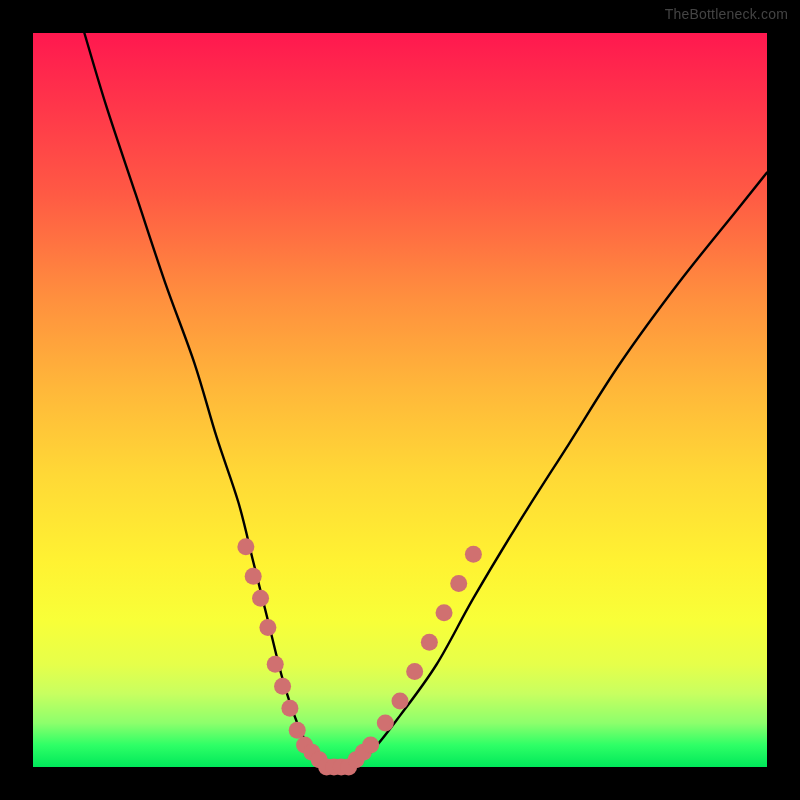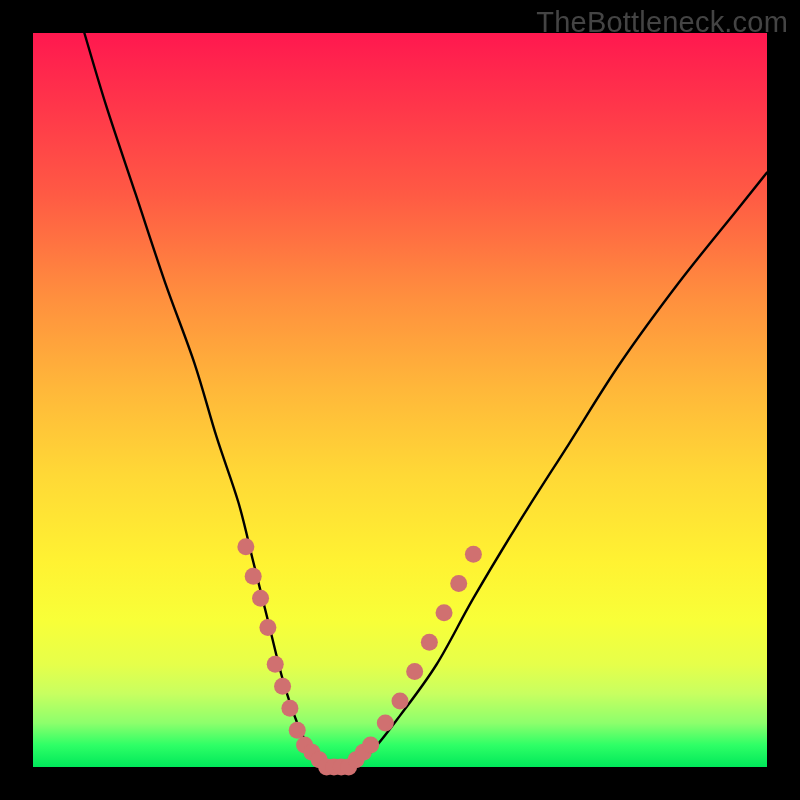--- a/index.html
+++ b/index.html
@@ -38,21 +38,21 @@
       #8dff6c 94%,
       #2fff66 97%,
       #00e85a 100%
     );
   }
   .watermark {
     position: absolute;
     top: 6px;
     right: 12px;
     color: #444;
-    font-size: 29px;
+    font-size: 14px;
     letter-spacing: 0.2px;
     font-weight: 500;
     user-select: none;
   }
   svg.curve {
     position: absolute;
     left: 0;
     top: 0;
     width: 734px;
     height: 734px;

